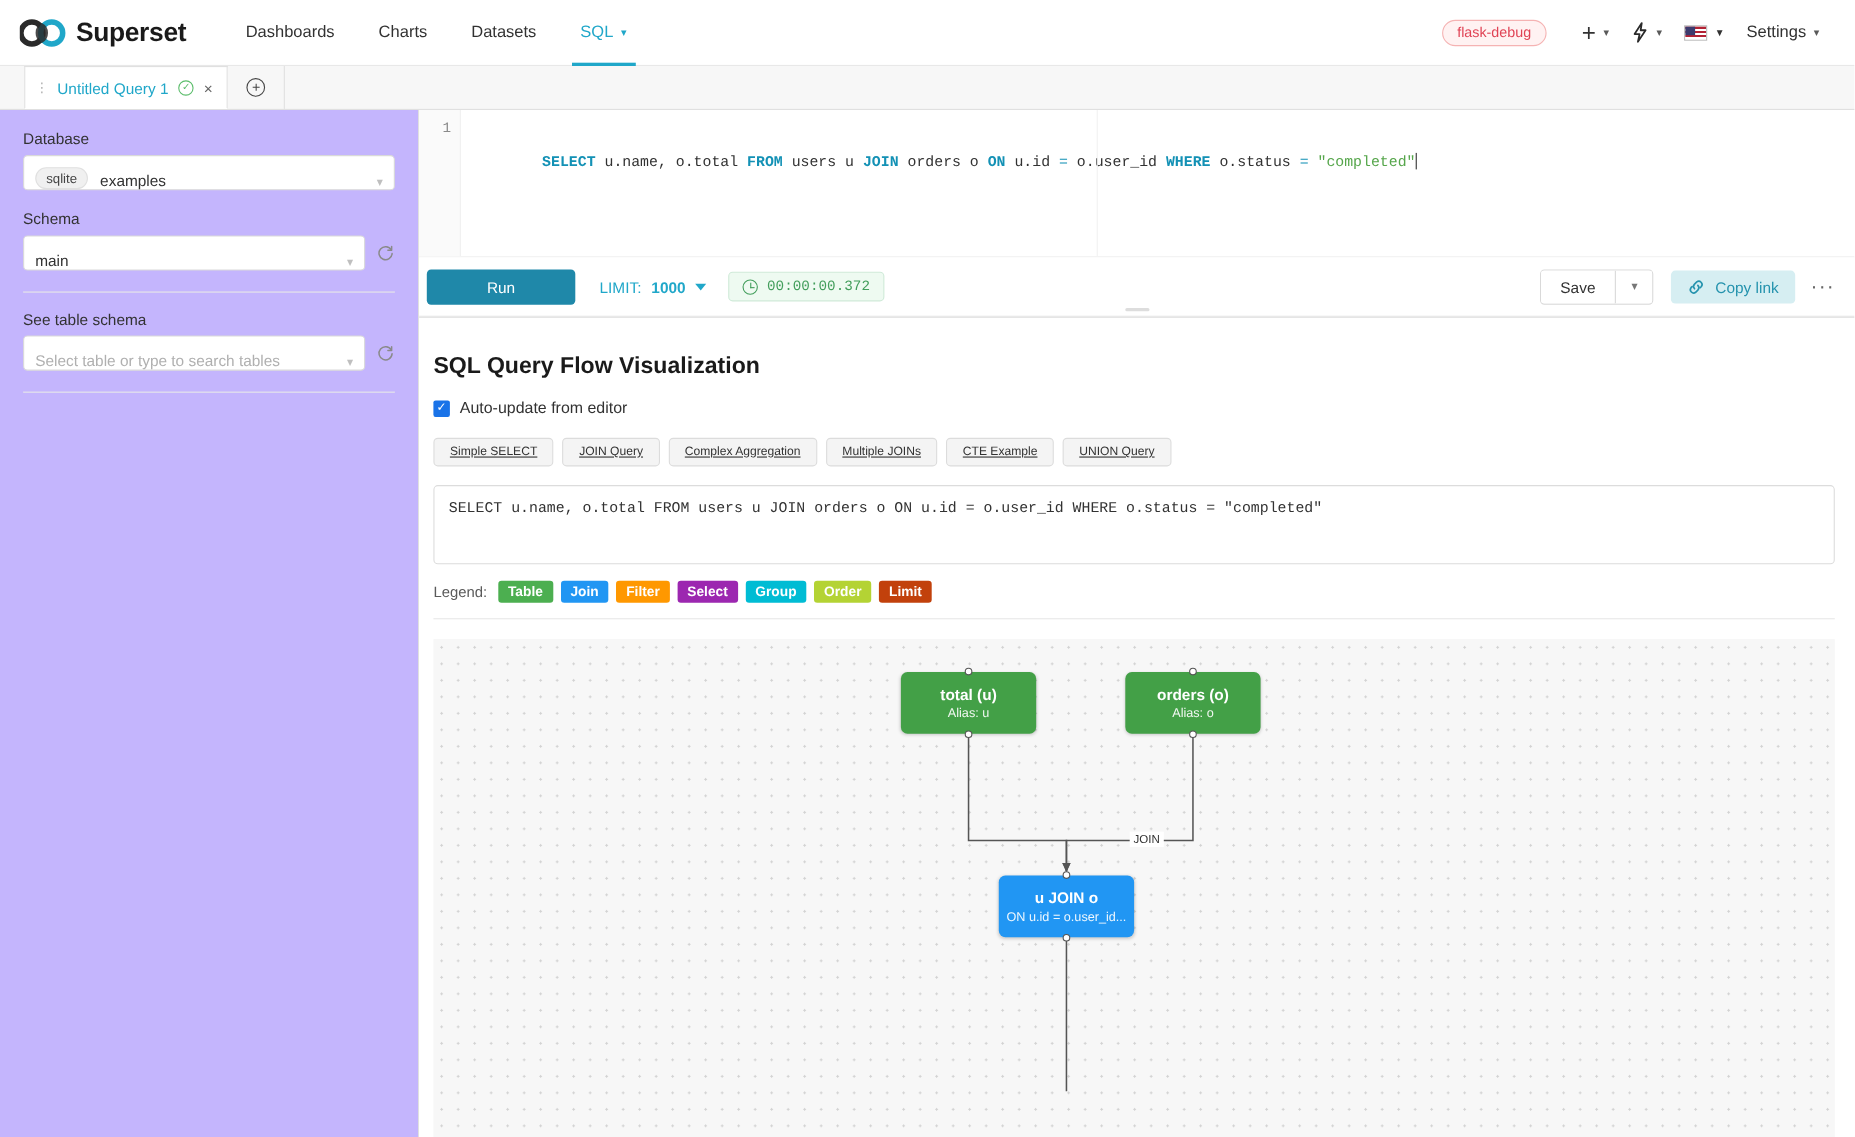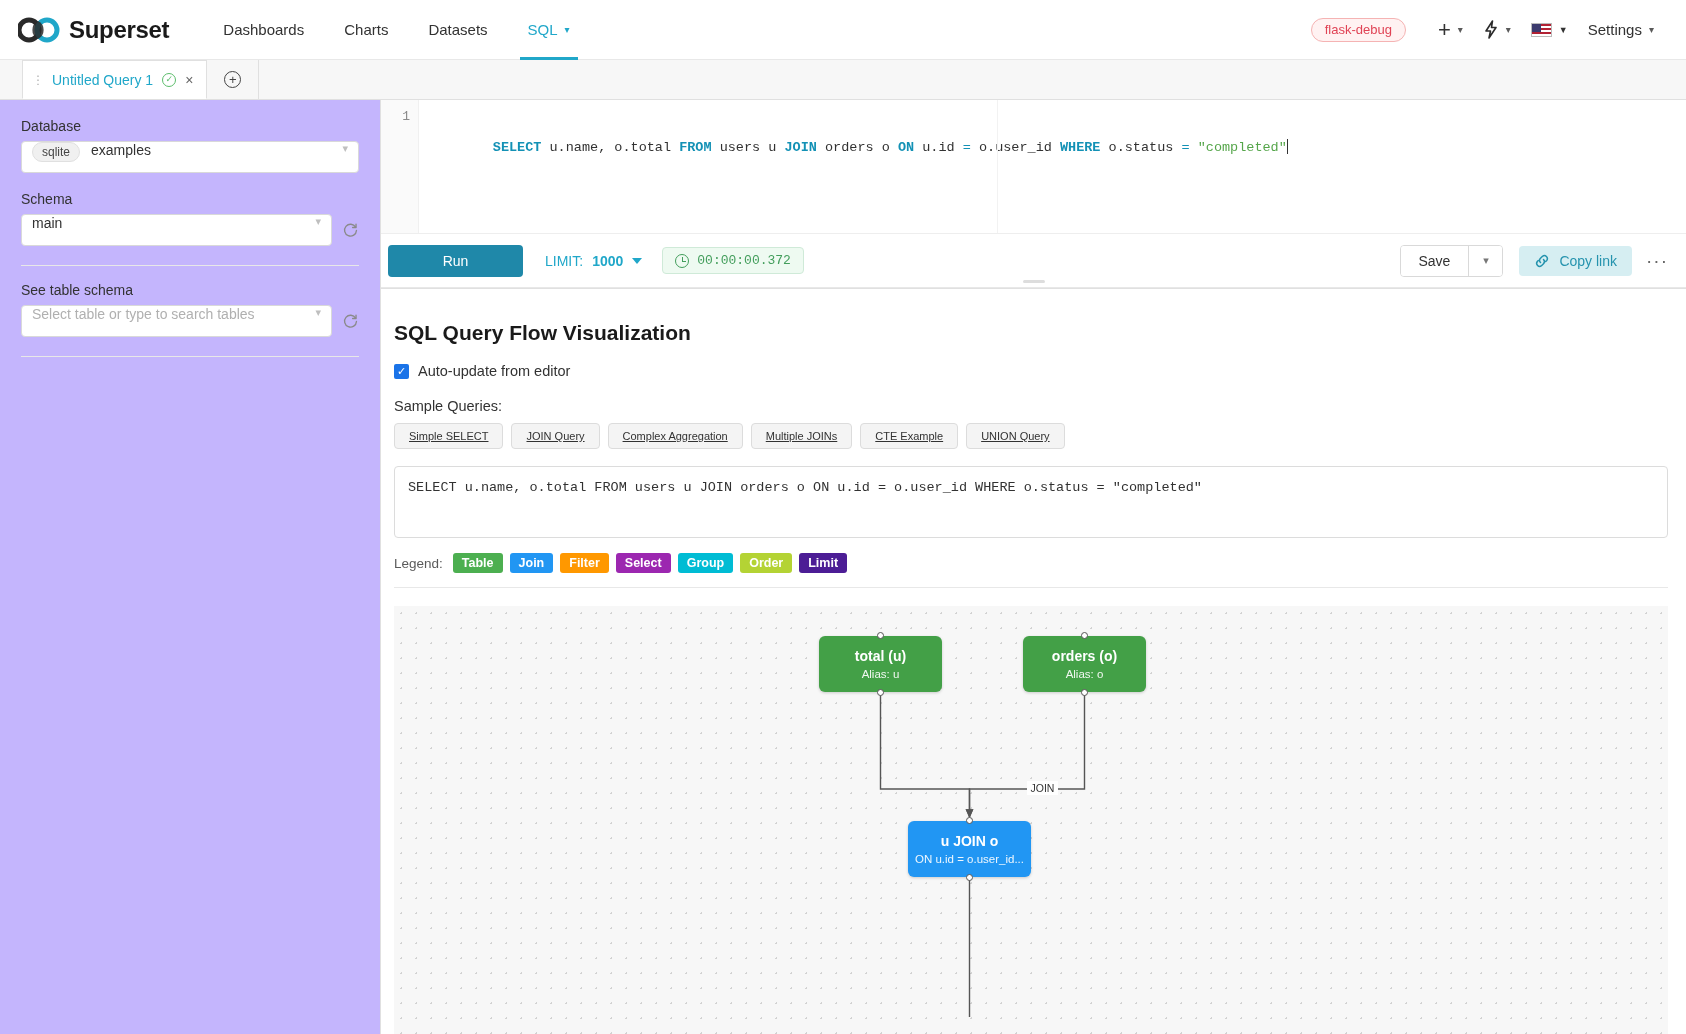--- a/index.html
+++ b/index.html
@@ -87,21 +87,21 @@
   .body-split { display: flex; height: calc(1034px - 60px - 40px); }
 
   
   .leftpanel {
     width: 381px; flex: 0 0 381px; border-right: 1px solid #e0e0e0;
     padding: 18px 21px 0 21px; background: #c4b5fd;
   }
   .field-label { font-size: 14px; color: #323232; margin-bottom: 7px; }
   .select-box {
     height: 32px; border: 1px solid #d9d9d9; border-radius: 4px; background: #fff;
-    display: flex; align-items: flex-start; padding: 0 10px; font-size: 14px; cursor: pointer;
+    display: flex; align-items: flex-end; padding: 0 10px; font-size: 14px; cursor: pointer;
   }
   .db-pill {
     background: #f0f0f0; border: 1px solid #e0e0e0; border-radius: 11px;
     font-size: 12px; padding: 2px 9px; margin-right: 11px; color: #444;
   }
   .sel-value { color: #323232; }
   .sel-placeholder { color: #b0b0b0; }
   .sel-caret { margin-left: auto; color: #bfbfbf; font-size: 11px; }
   .field-row { display: flex; align-items: center; gap: 10px; }
   .field-row .select-box { flex: 1; }
@@ -406,41 +406,40 @@
     <div class="tabs-underline"></div>
 
     <div class="viz">
       <div class="viz-title">SQL Query Flow Visualization</div>
 
       <div class="autorow">
         <span class="cbx">✓</span>
         <span class="autolabel">Auto-update from editor</span>
       </div>
 
-      <div class="samples-label">Sample Queries:</div>
       <div class="samples-row">
         <button class="sample-btn">Simple SELECT</button>
         <button class="sample-btn">JOIN Query</button>
         <button class="sample-btn">Complex Aggregation</button>
         <button class="sample-btn">Multiple JOINs</button>
         <button class="sample-btn">CTE Example</button>
         <button class="sample-btn">UNION Query</button>
       </div>
 
       <textarea class="sqlbox" style="">SELECT u.name, o.total FROM users u JOIN orders o ON u.id = o.user_id WHERE o.status = "completed"</textarea>
 
       <div class="legend-row">
         <span class="legend-label">Legend:</span>
         <span class="tag" style="background: rgb(76, 175, 80);">Table</span>
         <span class="tag" style="background: rgb(33, 150, 243);">Join</span>
         <span class="tag" style="background: rgb(255, 152, 0);">Filter</span>
         <span class="tag" style="background: rgb(156, 39, 176);">Select</span>
         <span class="tag" style="background: rgb(0, 188, 212);">Group</span>
         <span class="tag" style="background: rgb(180, 211, 52);">Order</span>
-        <span class="tag" style="background: #4c1d95;">Limit</span>
+        <span class="tag" style="background: #c2410c;">Limit</span>
       </div>
 
       <div class="canvas">
         <svg id="graph-edges" width="100%" height="100%" style="position:absolute;inset:0;">
             <defs>
               <marker id="arrow" viewBox="0 0 10 10" refX="8" refY="5" markerWidth="7" markerHeight="7" orient="auto-start-reverse">
                 <path d="M 0 1 L 9 5 L 0 9 z" fill="#555"></path>
               </marker>
             </defs>
             <path d="M 486.5 86 L 486.5 183 L 575.5 183 L 575.5 211" fill="none" stroke="#555" stroke-width="1.4" marker-end="url(#arrow)"></path>

